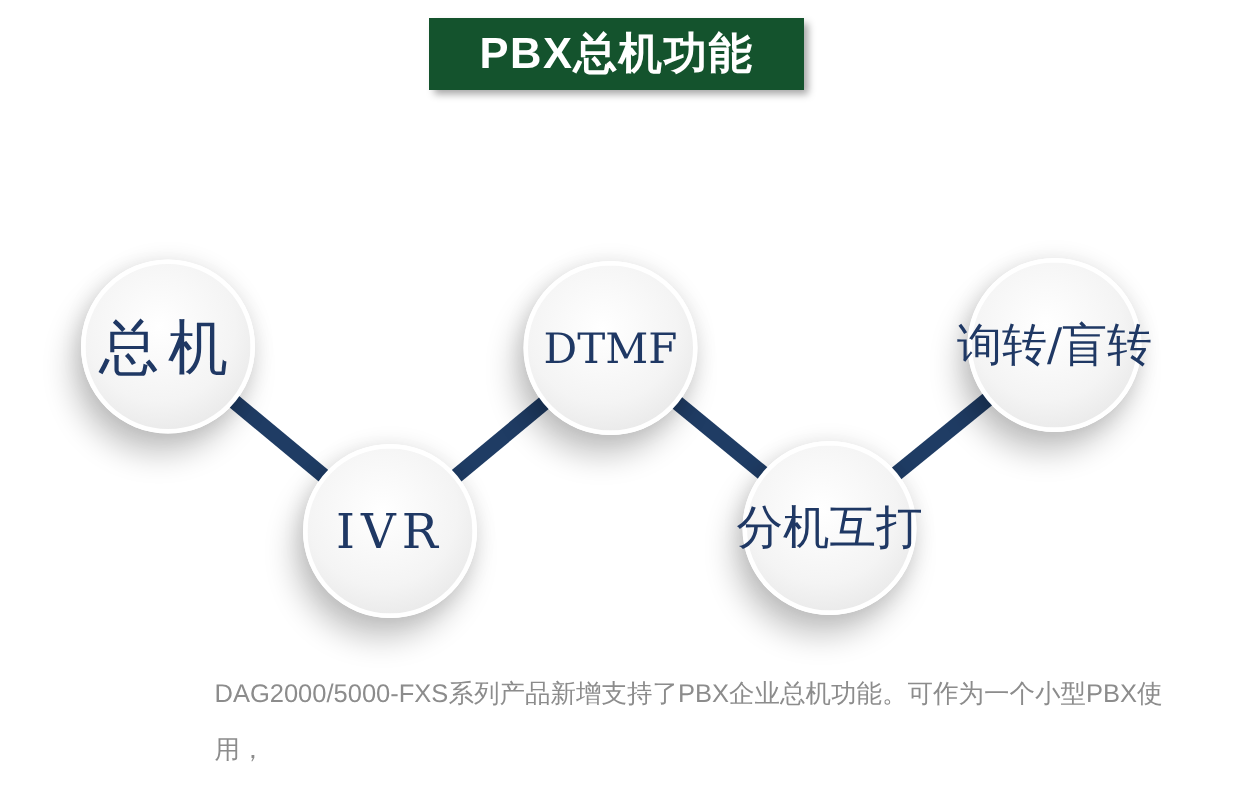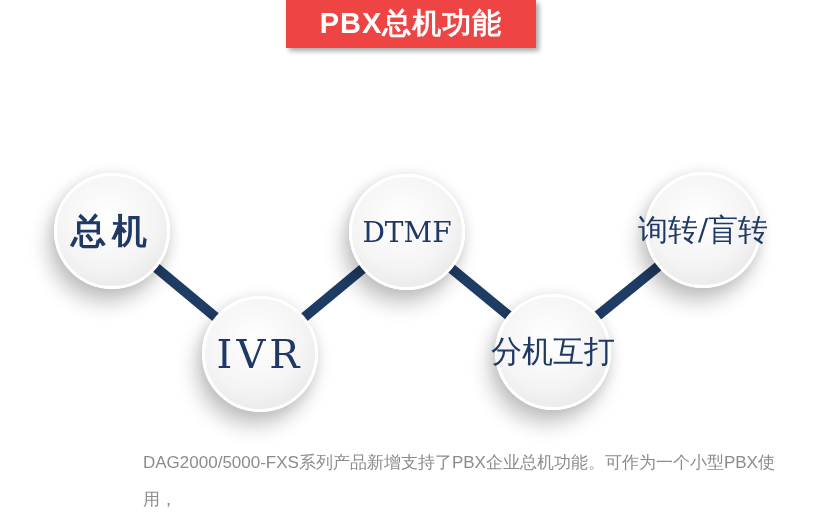--- a/index.html
+++ b/index.html
@@ -13,24 +13,24 @@
     width: 836px;
     height: 526px;
     background: #ffffff;
     overflow: hidden;
   }
 
   
   .banner {
     position: absolute;
     left: 286px;
-    top: 0;
+    top: 12px;
     width: 250px;
     height: 48px;
-    background: #ef4444;
+    background: #14532d;
     box-shadow: 3px 3px 5px rgba(0,0,0,0.35);
     display: flex;
     align-items: center;
     justify-content: center;
   }
   .banner .title {
     color: #ffffff;
     font-size: 29px;
     font-weight: bold;
     letter-spacing: 1px;
@@ -68,22 +68,22 @@
     color: #1f3864;
     font-family: "DejaVu Serif", serif;
     white-space: nowrap;
     text-align: center;
   }
   .node-0 { left: 54px;  top: 173px; }
   .node-1 { left: 202px; top: 296px; }
   .node-2 { left: 349px; top: 174px; }
   .node-3 { left: 495px; top: 294px; }
   .node-4 { left: 645px; top: 172px; }
-  .node-0 .label { font-size: 35px; letter-spacing: 6px; font-weight: bold; }
-  .node-1 .label { font-size: 40px; letter-spacing: 4px; }
+  .node-0 .label { font-size: 40px; letter-spacing: 6px; }
+  .node-1 .label { font-size: 32px; letter-spacing: 4px; }
   .node-2 .label { font-size: 28px; }
   .node-3 .label { font-size: 31px; }
   .node-4 .label { font-size: 30px; }
 
   
   .description {
     position: absolute;
     left: 143px;
     top: 444px;
     width: 660px;

